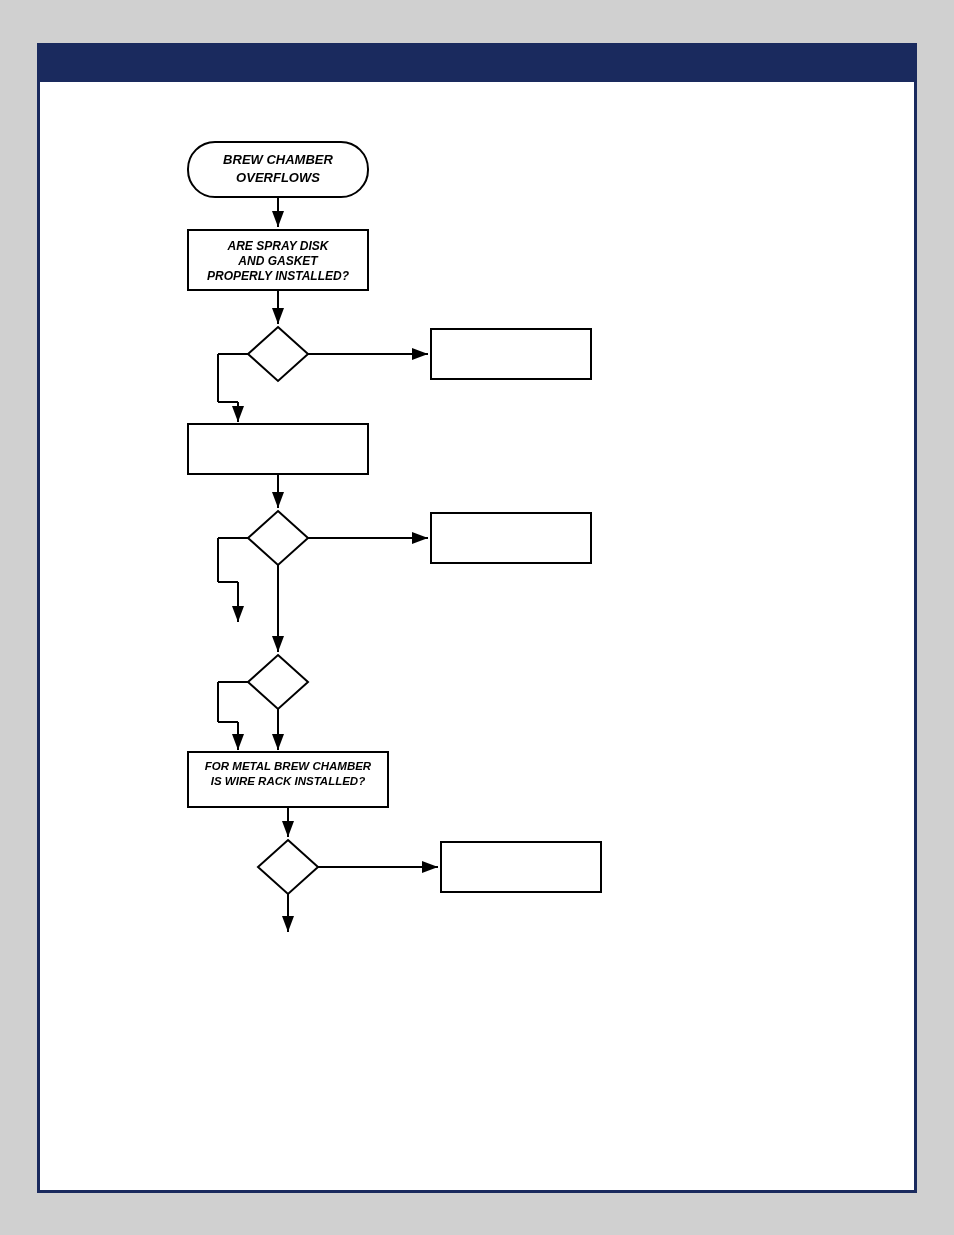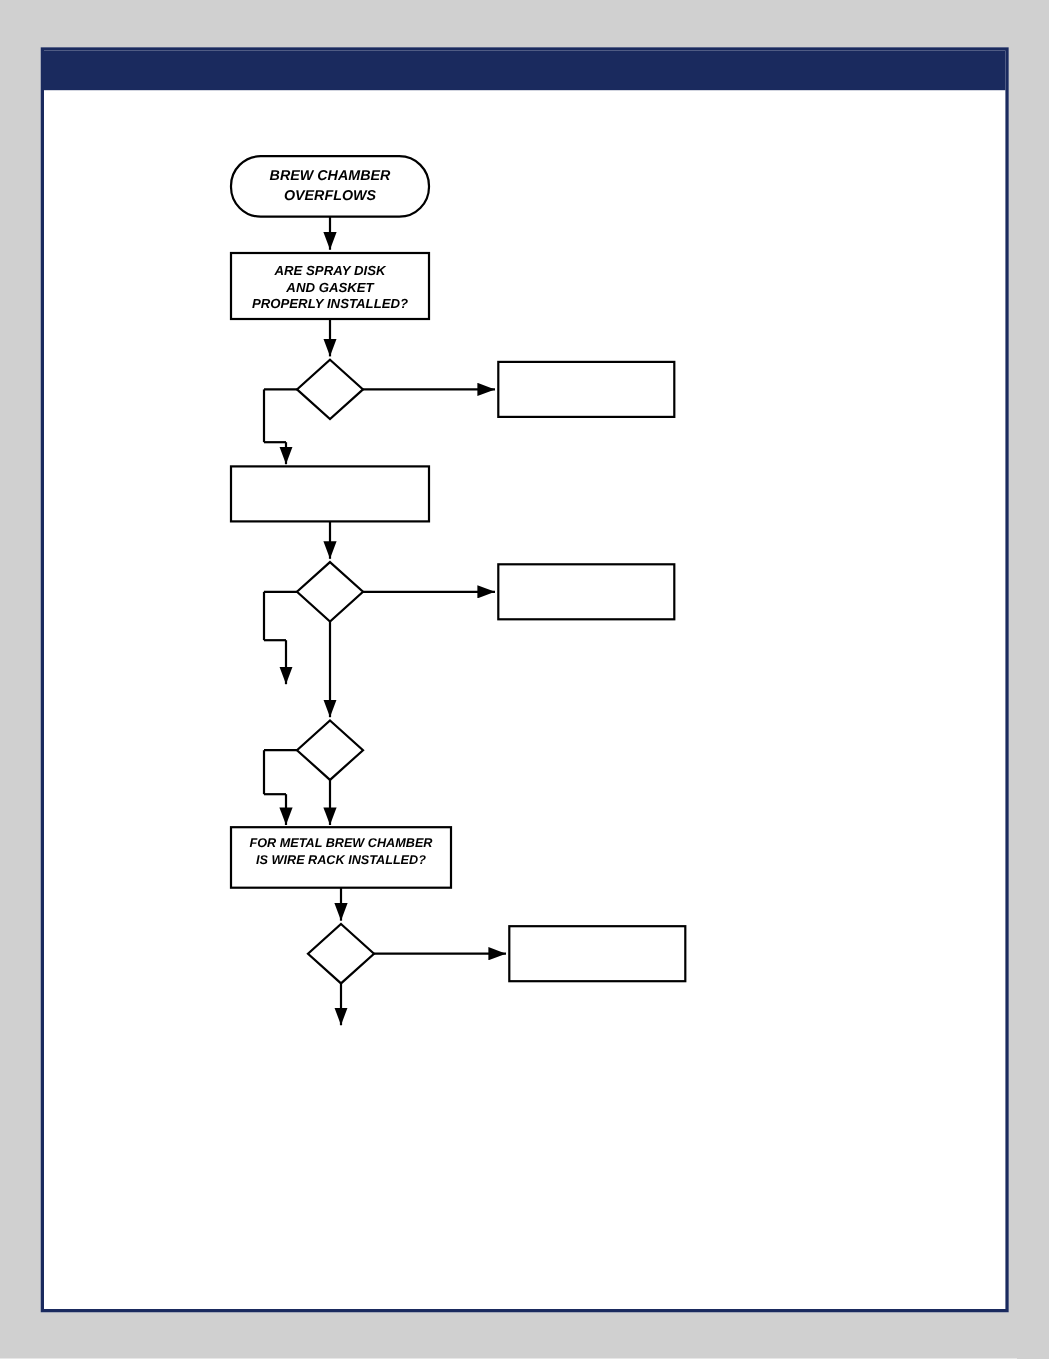--- a/index.html
+++ b/index.html
@@ -19,24 +19,24 @@
       border: 3px solid #1a2a5e;
       position: relative;
       margin: 30px auto;
     }
     .header-bar {
       background: #1a2a5e;
       height: 36px;
       width: 100%;
     }
     .flowchart-area {
-      padding: 40px 64px;
+      padding: 40px 88px;
       display: flex;
       flex-direction: column;
-      align-items: flex-end;
+      align-items: flex-start;
       position: relative;
     }
     
     .flowchart-svg {
       display: block;
       margin-top: 10px;
     }
   </style>
 </head>
 <body>

